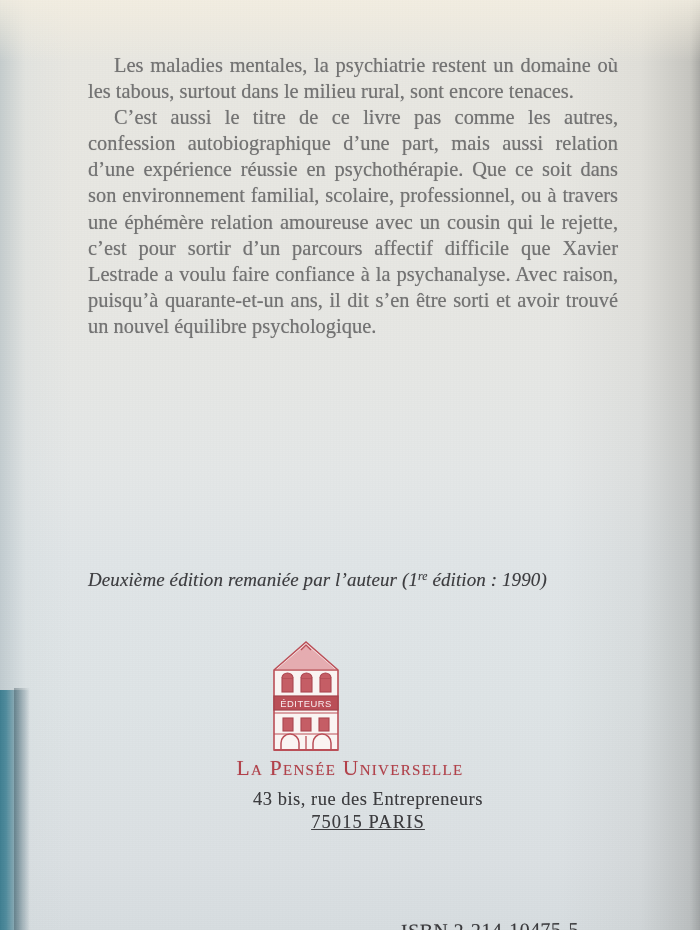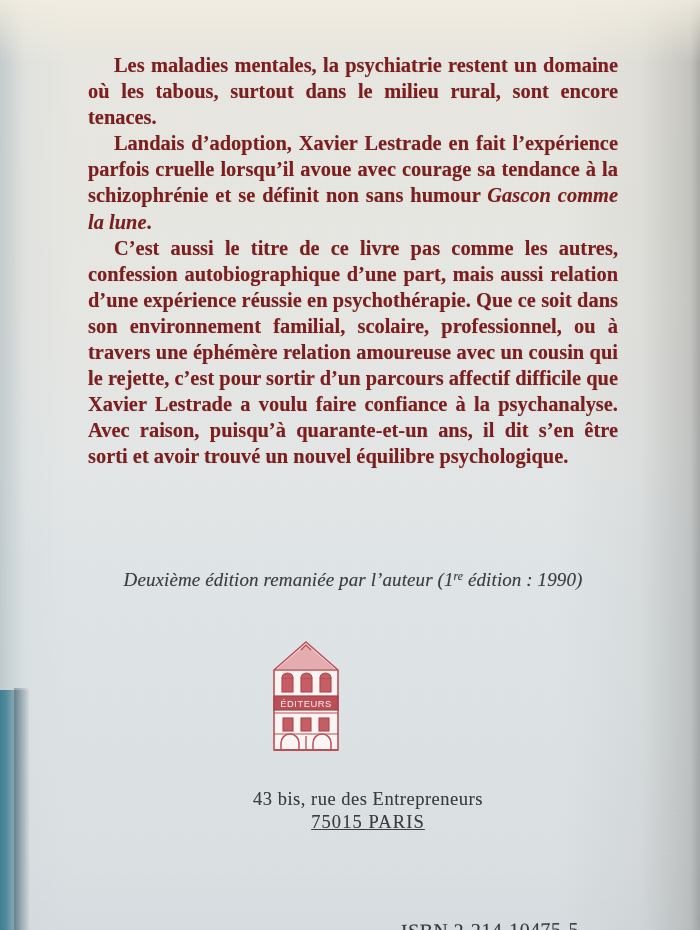--- a/index.html
+++ b/index.html
@@ -82,41 +82,39 @@
     position: absolute;
     inset: 0;
     padding: 0;
   }
 
   .blurb {
     position: absolute;
     left: 88px;
     top: 52px;
     width: 530px;
-    color: #7f1d1d;
+    color: #737373;
     font-size: 20.4px;
     line-height: 26.1px;
     text-align: justify;
     text-justify: inter-word;
     letter-spacing: 0.02px;
     text-shadow: 0 0 0.7px rgba(60,60,62,0.45);
-    font-weight: bold;
   }
   .blurb p {
     margin: 0;
     text-indent: 26px;
   }
   .blurb p .it { font-style: italic; }
 
   .edition-line {
     position: absolute;
     left: 88px;
     top: 569px;
     width: 530px;
-    text-align: center;
     font-style: italic;
     font-size: 19px;
     color: #3d3d40;
     letter-spacing: 0.1px;
     text-shadow: 0 0 0.7px rgba(60,60,62,0.4);
   }
   .edition-line sup {
     font-size: 0.62em;
     vertical-align: 0.52em;
     font-style: italic;
@@ -196,23 +194,20 @@
   <div class="spine-shadow"></div>
   <div class="paper-grain"></div>
 
   <div class="content">
 
     <div class="blurb">
       <p>
         <span>Les maladies mentales, la psychiatrie restent un domaine où les tabous, surtout dans le milieu rural, sont encore tenaces.</span>
       </p>
       <p>
-        <span>Landais d’adoption, Xavier Lestrade en fait l’expérience parfois cruelle lorsqu’il avoue avec courage sa tendance à la schizophrénie et se définit non sans humour </span><span class="it">Gascon comme la lune</span><span>.</span>
-      </p>
-      <p>
         <span>C’est aussi le titre de ce livre pas comme les autres, confession autobiographique d’une part, mais aussi relation d’une expérience réussie en psychothérapie. Que ce soit dans son environnement familial, scolaire, professionnel, ou à travers une éphémère relation amoureuse avec un cousin qui le rejette, c’est pour sortir d’un parcours affectif difficile que Xavier Lestrade a voulu faire confiance à la psychanalyse. Avec raison, puisqu’à quarante-et-un ans, il dit s’en être sorti et avoir trouvé un nouvel équilibre psychologique.</span>
       </p>
     </div>
 
     <div class="edition-line"><span>Deuxième édition remaniée par l’auteur (1</span><sup>re</sup><span> édition : 1990)</span></div>
 
     <div class="logo-wrap">
       <svg class="logo" viewBox="0 0 82 112" aria-hidden="true">
         <g fill="none" stroke="#b8444d" stroke-width="1.6">
 
@@ -242,20 +237,21 @@
 
           <path d="M16 110 L16 103 a9 9 0 0 1 18 0 L34 110" fill="#fdf6f4" stroke="#b8444d" stroke-width="1.5"></path>
           <path d="M48 110 L48 103 a9 9 0 0 1 18 0 L66 110" fill="#fdf6f4" stroke="#b8444d" stroke-width="1.5"></path>
           <path d="M41 96 L41 110" stroke-width="1.3"></path>
           <path d="M9 110 L73 110" stroke-width="1.8"></path>
         </g>
         <text x="41" y="67" text-anchor="middle" font-family="Liberation Sans, sans-serif" font-size="9.4" letter-spacing="0.5" fill="#fbeff0">ÉDITEURS</text>
       </svg>
     </div>
 
+    <div class="publisher-name">La Pensée Universelle</div>
 
     <div class="address">
       <div class="line1">43 bis, rue des Entrepreneurs</div>
       <div class="line2">75015 PARIS</div>
     </div>
 
     <div class="isbn">
       <span class="isbn-inner">ISBN 2-214-10475-5</span>
     </div>
 

